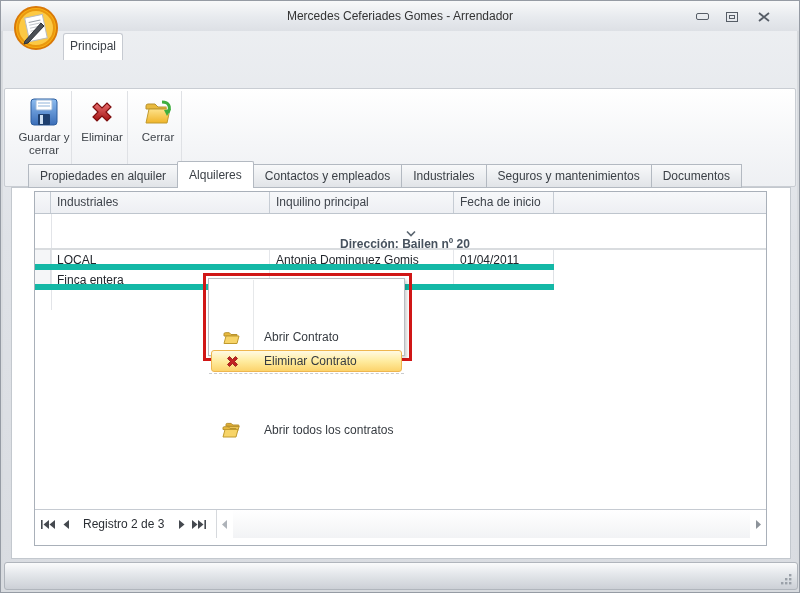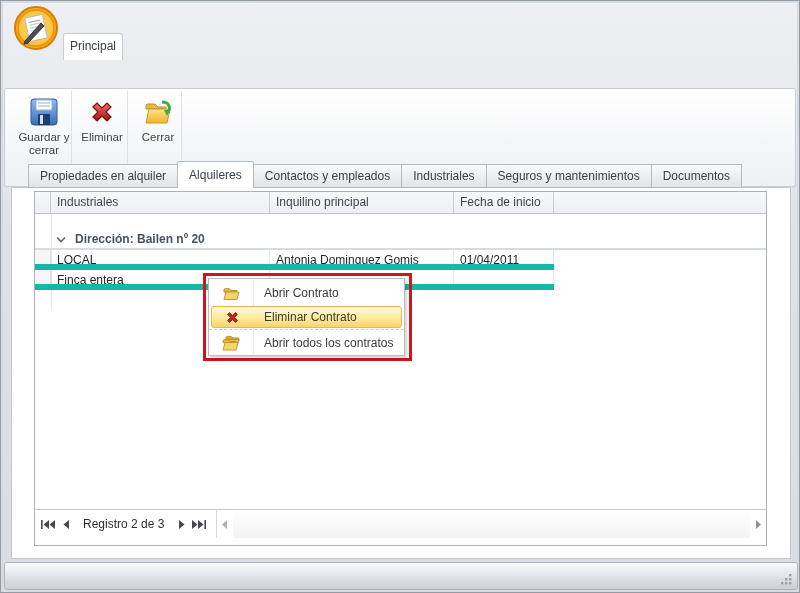--- a/index.html
+++ b/index.html
@@ -41,21 +41,21 @@
   .grid{position:absolute;left:33px;top:190px;width:733px;height:355px;background:#fff;
         border:1px solid #a9b0b9;box-sizing:border-box;z-index:2;}
   .ghead{position:absolute;left:0;top:0;right:0;height:22px;display:flex;
          background:linear-gradient(#f7f8fa,#edeff3);border-bottom:1px solid #bec5cd;box-sizing:border-box;}
   .ghc{box-sizing:border-box;border-right:1px solid #c6ccd4;font-size:12px;color:#3f444c;
        padding:3px 0 0 6px;white-space:nowrap;overflow:hidden;cursor:pointer;}
   .ghc.ind{width:16px;padding:0;cursor:default;}
   .ghc.c1{width:219px}.ghc.c2{width:184px}.ghc.c3{width:100px}.ghc.c4{flex:1;border-right:none;cursor:default;}
   .indline{position:absolute;left:16px;top:22px;width:1px;height:96px;background:#e2e4e8;}
   .grouprow{position:absolute;left:0;right:0;top:38px;height:18px;border-bottom:2px solid #d9dcdf;
-            display:flex;align-items:center;cursor:pointer;}
+            display:flex;align-items:center;cursor:pointer;flex-direction:column;}
   .grouprow .chev{margin-left:21px;display:flex;}
   .grouprow .gtxt{margin-left:9px;font-size:12px;font-weight:bold;color:#47525e;white-space:nowrap;}
   .rows{position:absolute;left:0;top:58px;width:519px;}
   .grow{display:flex;height:20px;border-bottom:6px solid #14b8a6;box-sizing:border-box;cursor:pointer;}
   .gc{box-sizing:border-box;border-right:1px solid #e4e6ea;font-size:12px;color:#22262c;
       padding:3px 0 0 6px;white-space:nowrap;overflow:hidden;}
   .gc.ind{width:16px;padding:0;background:#f5f6f8;border-right:1px solid #dcdfe3;
           display:flex;align-items:center;justify-content:center;}
   .gc.c1{width:219px}.gc.c2{width:184px}.gc.c3{width:100px;border-right:1px solid #dfe2e6;}
   
@@ -72,33 +72,49 @@
           border:1px solid #b0b5bc;border-radius:3px;
           background:linear-gradient(#fafbfc,#e3e6ea 45%,#ccd0d6);}
   .grip{position:absolute;right:5px;bottom:4px;cursor:nwse-resize;}
   
   .redbox{position:absolute;left:202px;top:272px;width:209px;height:88px;border:3px solid #d01616;
           box-sizing:border-box;z-index:60;pointer-events:none;}
   .menu{position:absolute;left:207px;top:277px;width:197px;height:78px;background:#fff;
         border:1px solid #b9bdc3;box-shadow:2px 2px 3px rgba(0,0,0,.18);z-index:61;
         box-sizing:border-box;padding-top:2px;}
   .menu .gutter{position:absolute;left:44px;top:1px;bottom:1px;width:1px;background:#e6e8ea;}
-  .mi{position:relative;height:24px;display:flex;align-items:center;cursor:pointer;}
+  .mi{position:relative;height:24px;display:flex;align-items:center;cursor:pointer;margin-top:44px;}
   .mi .mic{width:44px;display:flex;align-items:center;justify-content:center;}
   .mi .mlbl{font-size:12px;color:#363b41;margin-left:11px;white-space:nowrap;}
   .mi.hl{height:22px;margin:1px 2px;border:1px solid #eeb64f;border-radius:3px;
          background:linear-gradient(#fffae3,#ffeca0 50%,#fcd36c);box-sizing:border-box;}
   .mi.hl .mic{width:41px;}
   .msep{border-top:1px dashed #c9cbce;margin:1px 0 1px 0;height:0;}
 </style>
 </head>
 <body>
 
 <div id="win">
 
+  <div class="titlebar">
+    <div class="title">Mercedes Ceferiades Gomes - Arrendador</div>
+    <div class="winctl ctl-min">
+        <span class="glyph-min"></span>
+      </div>
+    <div class="winctl ctl-max">
+        <span class="glyph-max">
+          <i></i>
+        </span>
+      </div>
+    <div class="winctl ctl-close">
+      <svg width="12" height="10">
+        <path d="M1 1 L11 9 M11 1 L1 9" stroke="#565d66" stroke-width="1.8" fill="none"></path>
+      </svg>
+    </div>
+  </div>
 
   <div class="appbtn">
     <svg width="46" height="46">
       <circle cx="23" cy="23" r="21" fill="#f9b013" stroke="#d97908" stroke-width="2"></circle>
       <circle cx="23" cy="23" r="18" fill="#fcc944" stroke="#e9980f" stroke-width="2"></circle>
       <g transform="rotate(-12 23 23)">
         <rect x="14" y="11" width="18" height="24" fill="#ffffff" stroke="#b9bcc0"></rect>
         <line x1="17" y1="16" x2="29" y2="16" stroke="#9aa0a6" stroke-width="1"></line>
         <line x1="17" y1="19" x2="29" y2="19" stroke="#c3c7cb" stroke-width="1"></line>
         <line x1="17" y1="22" x2="29" y2="22" stroke="#c3c7cb" stroke-width="1"></line>

